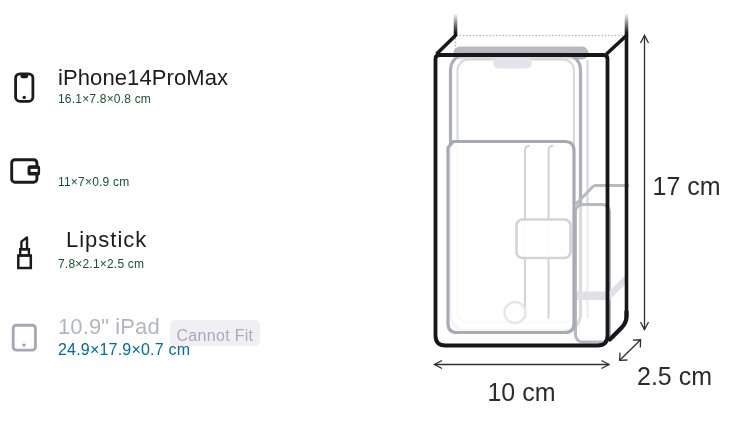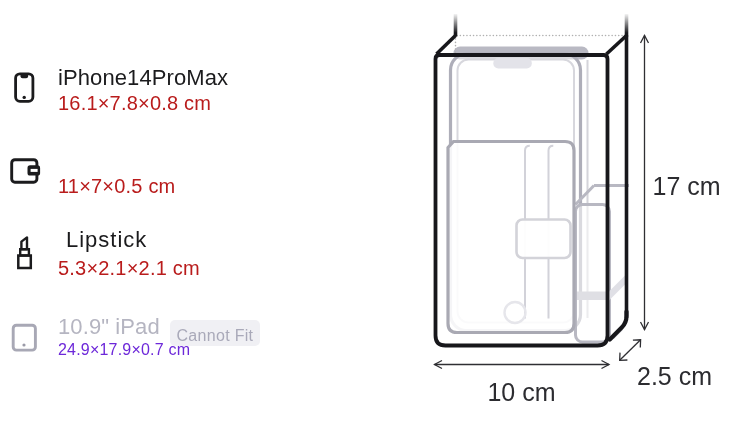--- a/index.html
+++ b/index.html
@@ -1,21 +1,21 @@
 <!DOCTYPE html>
 <html><head>
 <meta charset="utf-8">
 <style>
   html,body{margin:0;padding:0;background:#fff;}
   #stage{position:relative;width:750px;height:426px;background:#fff;overflow:hidden;
          font-family:"Liberation Sans",sans-serif;}
   .title{position:absolute;font-size:22px;color:#1b1b1d;letter-spacing:0.1px;white-space:nowrap;}
-  .sub{position:absolute;font-size:20px;color:#b91c1c;letter-spacing:0.2px;white-space:nowrap;}
+  .sub{position:absolute;font-size:12px;color:#14532d;letter-spacing:0.2px;white-space:nowrap;}
   .gtitle{position:absolute;font-size:22px;color:#b5b5c1;letter-spacing:0.1px;white-space:nowrap;}
-  .gsub{position:absolute;font-size:16px;color:#6d28d9;letter-spacing:0.2px;white-space:nowrap;}
+  .gsub{position:absolute;font-size:16px;color:#0369a1;letter-spacing:0.2px;white-space:nowrap;}
   .icon{position:absolute;}
 </style>
 </head>
 <body>
 <div id="stage">
 
   <svg class="icon" style="left:12px;top:70px" width="26" height="35" viewBox="0 0 26 35">
     <rect x="3.6" y="3.8" width="17.3" height="27.5" rx="4.3" fill="none" stroke="#1b1b1d" stroke-width="2.8"></rect>
     <path d="M8.5 4.6 h7.6 v1.7 a2 2 0 0 1 -2 2 h-3.6 a2 2 0 0 1 -2 -2 z" fill="#1b1b1d"></path>
     <circle cx="12.2" cy="27.4" r="1.7" fill="#1b1b1d"></circle>
@@ -25,31 +25,31 @@
 
   <div class="sub" style="left:58px;top:91.7px">16.1×7.8×0.8 cm</div>
 
   <svg class="icon" style="left:9px;top:157px" width="34" height="28" viewBox="0 0 34 28">
     <rect x="2.7" y="2.7" width="25.2" height="22.5" rx="3.2" fill="none" stroke="#1b1b1d" stroke-width="2.9"></rect>
     <rect x="18.5" y="8.3" width="12.6" height="10.2" rx="2.6" fill="#1b1b1d"></rect>
     <rect x="21.6" y="11.9" width="7" height="3" fill="#ffffff"></rect>
   </svg>
 
 
-  <div class="sub" style="left:58px;top:175.3px">11×7×0.5 cm</div>
+  <div class="sub" style="left:58px;top:175.3px">11×7×0.9 cm</div>
 
   <svg class="icon" style="left:15px;top:234px" width="20" height="38" viewBox="0 0 20 38">
     <rect x="3.3" y="21.5" width="12.5" height="12.5" fill="none" stroke="#1b1b1d" stroke-width="2.5"></rect>
     <rect x="5.2" y="15.2" width="8.7" height="6.3" fill="none" stroke="#1b1b1d" stroke-width="2.4"></rect>
     <path d="M6.4 15.2 V7.6 L12 3.4 V15.2 Z" fill="none" stroke="#1b1b1d" stroke-width="2.4" stroke-linejoin="round"></path>
   </svg>
 
   <div class="title" style="left:66px;top:226.8px;letter-spacing:1px">Lipstick</div>
 
-  <div class="sub" style="left:58px;top:257.1px">5.3×2.1×2.1 cm</div>
+  <div class="sub" style="left:58px;top:257.1px">7.8×2.1×2.5 cm</div>
 
   <svg class="icon" style="left:10px;top:322px" width="30" height="32" viewBox="0 0 30 32">
     <rect x="3.2" y="3.2" width="22.2" height="24.9" rx="3.2" fill="none" stroke="#a8a8b5" stroke-width="2.9"></rect>
     <circle cx="14" cy="23" r="1.6" fill="#9b9ba8"></circle>
   </svg>
 
   <div class="gtitle" style="left:58px;top:314.3px">10.9" iPad</div>
 
   <div style="position:absolute;left:169.5px;top:311px;height:26px;line-height:31px;padding:0 7px;
               background:#f0f0f4;border-radius:5px;font-size:16px;color:#a9a9b9;letter-spacing:0.3px;margin-top:9px;">Cannot Fit</div>

